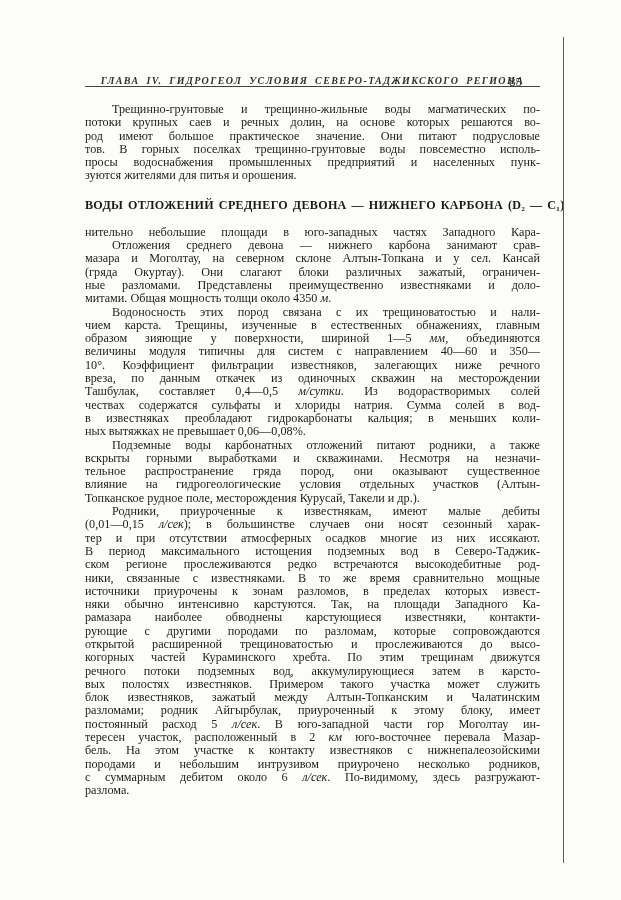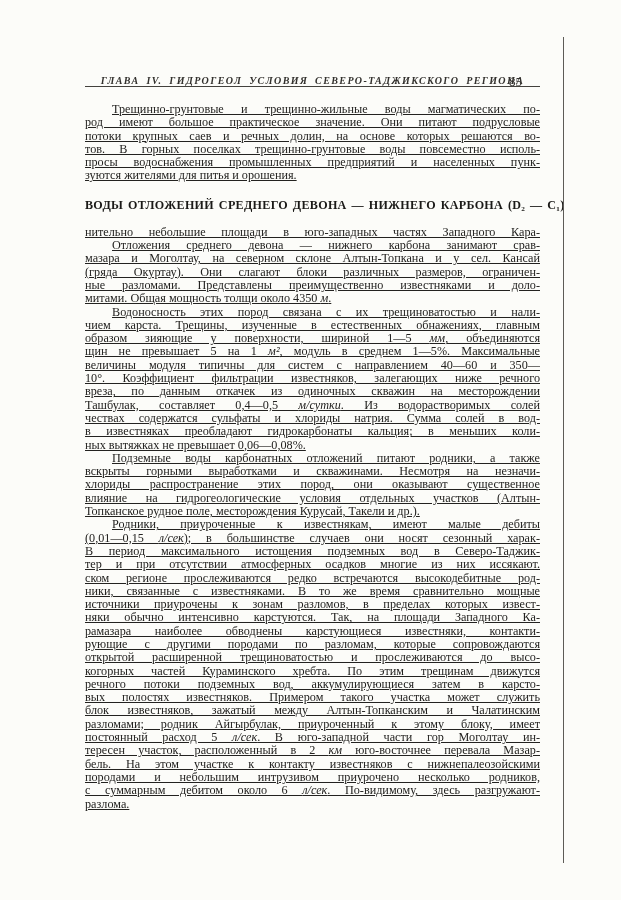--- a/index.html
+++ b/index.html
@@ -51,21 +51,20 @@
     color: #232220;
     font-size: 12.2px;
   }
   .paragraph { margin: 0; }
   .line {
     height: 13.3px;
     line-height: 13.3px;
     text-align: justify;
     text-align-last: justify;
     overflow: hidden;
-    text-decoration: underline;
   }
   .line.first { padding-left: 27px; }
   .line.last { text-align-last: left; }
   .line i { font-style: italic; }
   .section-heading {
     font-weight: bold;
     text-align: center;
     font-size: 12.1px;
     line-height: 16px;
     letter-spacing: 0.3px;
@@ -87,60 +86,59 @@
 
 <div class="page">
   <div class="running-head">
     <span class="rh-title">ГЛАВА IV. ГИДРОГЕОЛ УСЛОВИЯ СЕВЕРО-ТАДЖИКСКОГО РЕГИОНА</span>
     <span class="rh-page">85</span>
   </div>
   <div class="head-rule"></div>
   <div class="text-block" id="text-block">
       <div class="paragraph">
         <div class="line first">Трещинно-грунтовые и трещинно-жильные воды магматических по-</div>
+        <div class="line">потоки крупных саев и речных долин, на основе которых решаются во-</div>
         <div class="line">род имеют большое практическое значение. Они питают подрусловые</div>
-        <div class="line">потоки крупных саев и речных долин, на основе которых решаются во-</div>
         <div class="line">тов. В горных поселках трещинно-грунтовые воды повсеместно исполь-</div>
         <div class="line">просы водоснабжения промышленных предприятий и населенных пунк-</div>
         <div class="line last">зуются жителями для питья и орошения.</div>
       </div>
       <div class="section-heading">ВОДЫ ОТЛОЖЕНИЙ СРЕДНЕГО ДЕВОНА — НИЖНЕГО КАРБОНА (D₂ — C₁)</div>
       <div class="paragraph">
         <div class="line">нительно небольшие площади в юго-западных частях Западного Кара-</div>
         <div class="line first">Отложения среднего девона — нижнего карбона занимают срав-</div>
         <div class="line">мазара и Моголтау, на северном склоне Алтын-Топкана и у сел. Кансай</div>
-        <div class="line">(гряда Окуртау). Они слагают блоки различных размеров, ограничен-</div>
+        <div class="line">(гряда Окуртау). Они слагают блоки различных зажатый, ограничен-</div>
         <div class="line">ные разломами. Представлены преимущественно известняками и доло-</div>
         <div class="line last">митами. Общая мощность толщи около 4350 <i>м</i>.</div>
       </div>
       <div class="paragraph">
         <div class="line first">Водоносность этих пород связана с их трещиноватостью и нали-</div>
         <div class="line">чием карста. Трещины, изученные в естественных обнажениях, главным</div>
         <div class="line">образом зияющие у поверхности, шириной 1—5 <i>мм</i>, объединяются</div>
-        <div class="line">щин не превышает 5 на 1 <i>м²</i>, модуль в среднем 1—5%. Максимальные</div>
         <div class="line">величины модуля типичны для систем с направлением 40—60 и 350—</div>
         <div class="line">10°. Коэффициент фильтрации известняков, залегающих ниже речного</div>
         <div class="line">вреза, по данным откачек из одиночных скважин на месторождении</div>
         <div class="line">Ташбулак, составляет 0,4—0,5 <i>м/сутки</i>. Из водорастворимых солей</div>
         <div class="line">чествах содержатся сульфаты и хлориды натрия. Сумма солей в вод-</div>
         <div class="line">в известняках преобладают гидрокарбонаты кальция; в меньших коли-</div>
         <div class="line last">ных вытяжках не превышает 0,06—0,08%.</div>
       </div>
       <div class="paragraph">
         <div class="line first">Подземные воды карбонатных отложений питают родники, а также</div>
         <div class="line">вскрыты горными выработками и скважинами. Несмотря на незначи-</div>
-        <div class="line">хлориды распространение этих пород, они оказывают существенное</div>
+        <div class="line">тельное распространение гряда пород, они оказывают существенное</div>
         <div class="line">влияние на гидрогеологические условия отдельных участков (Алтын-</div>
         <div class="line last">Топканское рудное поле, месторождения Курусай, Такели и др.).</div>
       </div>
       <div class="paragraph">
         <div class="line first">Родники, приуроченные к известнякам, имеют малые дебиты</div>
         <div class="line">(0,01—0,15 <i>л/сек</i>); в большинстве случаев они носят сезонный харак-</div>
+        <div class="line">тер и при отсутствии атмосферных осадков многие из них иссякают.</div>
         <div class="line">В период максимального истощения подземных вод в Северо-Таджик-</div>
-        <div class="line">тер и при отсутствии атмосферных осадков многие из них иссякают.</div>
         <div class="line">ском регионе прослеживаются редко встречаются высокодебитные род-</div>
         <div class="line">ники, связанные с известняками. В то же время сравнительно мощные</div>
         <div class="line">источники приурочены к зонам разломов, в пределах которых извест-</div>
         <div class="line">няки обычно интенсивно карстуются. Так, на площади Западного Ка-</div>
         <div class="line">рамазара наиболее обводнены карстующиеся известняки, контакти-</div>
         <div class="line">рующие с другими породами по разломам, которые сопровождаются</div>
         <div class="line">открытой расширенной трещиноватостью и прослеживаются до высо-</div>
         <div class="line">когорных частей Кураминского хребта. По этим трещинам движутся</div>
         <div class="line">речного потоки подземных вод, аккумулирующиеся затем в карсто-</div>
         <div class="line">вых полостях известняков. Примером такого участка может служить</div>

